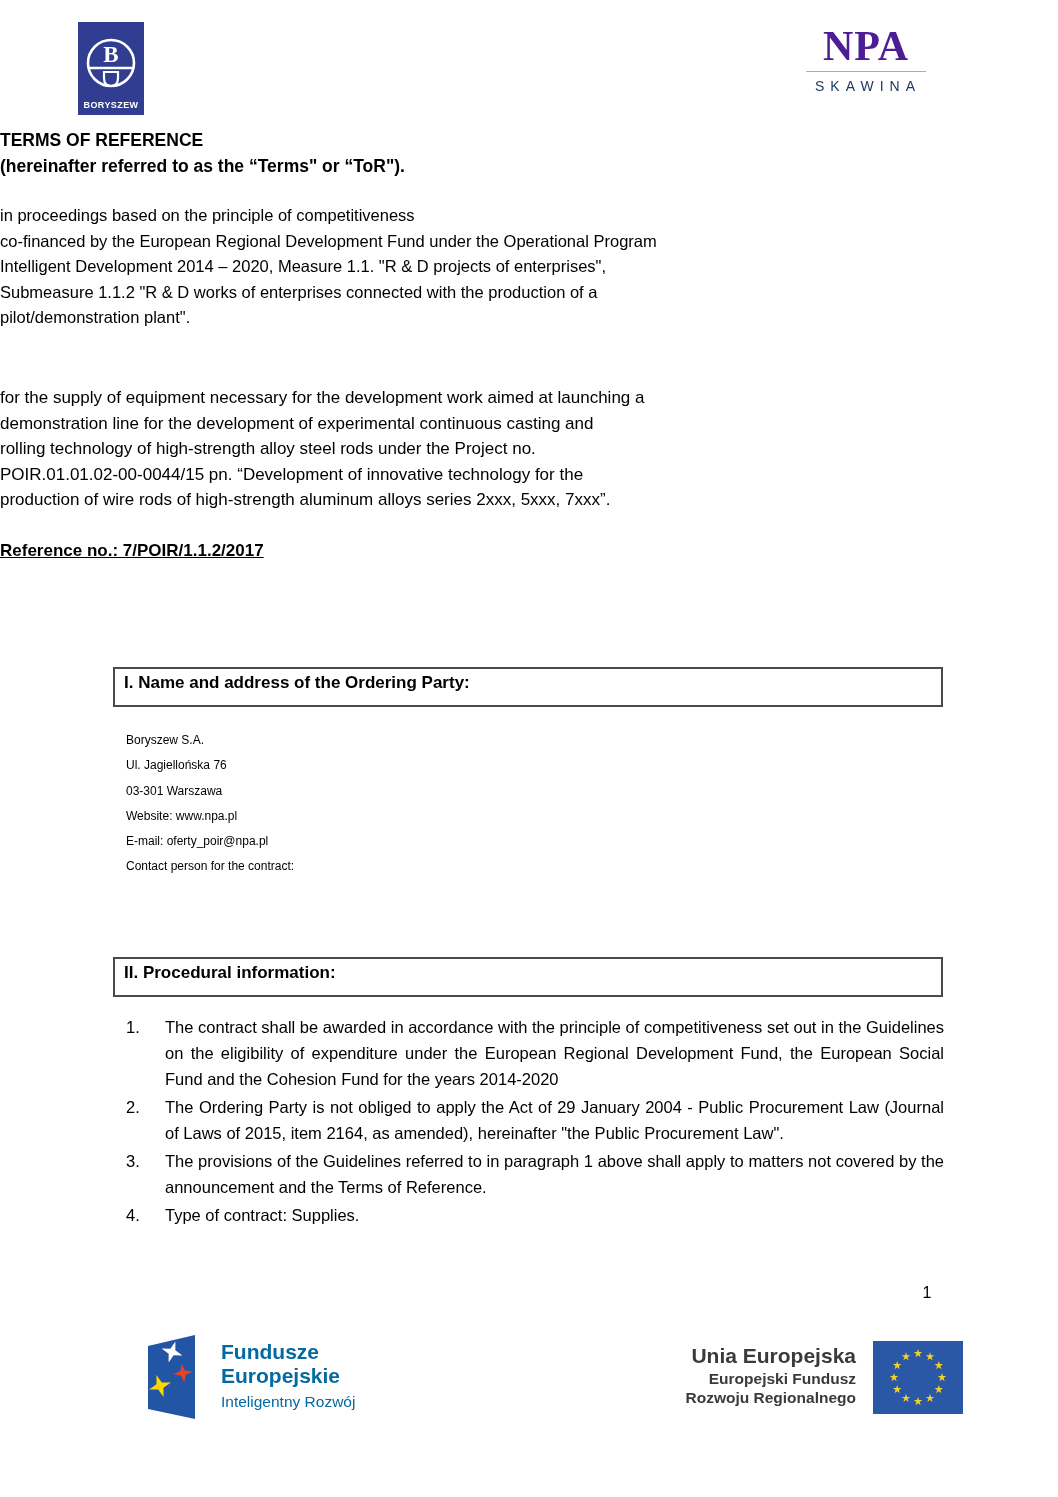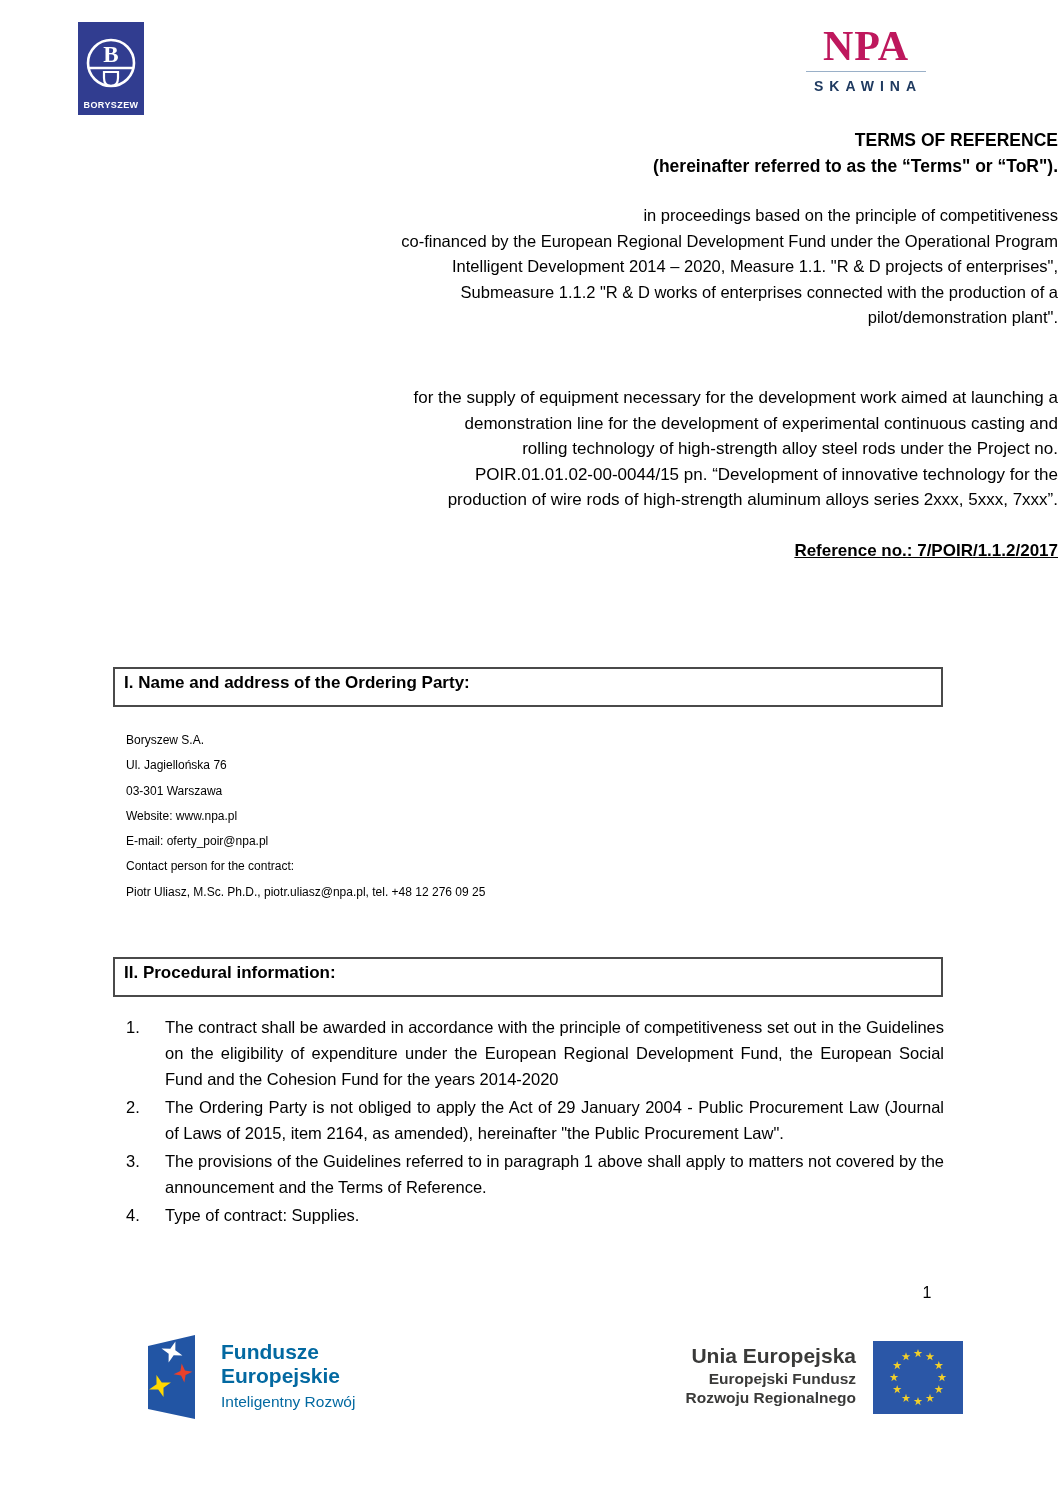--- a/index.html
+++ b/index.html
@@ -13,27 +13,27 @@
     margin: 0 auto;
     overflow: hidden;
   }
 
   
   .logo-boryszew { position: absolute; left: 78px; top: 22px; width: 66px; height: 93px; }
   .logo-npa { position: absolute; left: 806px; top: 24px; width: 120px; text-align: center; }
   .npa-name {
     font-family: "Liberation Serif", serif;
     font-weight: bold; font-size: 42px; line-height: 44px;
-    color: #be185d; letter-spacing: 1px;
+    color: #4c1d95; letter-spacing: 1px;
   }
   .npa-rule { height: 1px; background: #9ab0c8; margin: 3px 0 6px 0; }
-  .npa-city { font-size: 14px; font-weight: bold; color: #1f3a60; letter-spacing: 6px; margin-left: 4px; }
+  .npa-city { font-size: 14px; font-weight: normal; color: #1f3a60; letter-spacing: 6px; margin-left: 4px; }
 
   
-  .center-block { position: absolute; left: 0; width: 1058px; text-align: right; }
+  .center-block { position: absolute; left: 0; width: 1058px; text-align: left; }
   .doc-title { top: 127px; font-size: 17.5px; font-weight: bold; line-height: 26px; }
   .intro { top: 203px; font-size: 16.5px; line-height: 25.5px; }
   .subject { top: 385px; font-size: 17px; font-weight: normal; line-height: 25.5px; }
   .reference { top: 541px; font-size: 17px; font-weight: bold; text-decoration: underline; }
 
   
   .section-box {
     position: absolute; left: 113px; width: 830px; height: 40px;
     border: 2px solid #4a4a4a;
     font-size: 17px; font-weight: bold;
@@ -116,21 +116,20 @@
     <span>I. Name and address of the Ordering Party:</span>
   </div>
 
   <div class="address">
     <div>Boryszew S.A.</div>
     <div>Ul. Jagiellońska 76</div>
     <div>03-301 Warszawa</div>
     <div>Website: www.npa.pl</div>
     <div>E-mail: oferty_poir@npa.pl</div>
     <div>Contact person for the contract:</div>
-    <div>Piotr Uliasz, M.Sc. Ph.D., piotr.uliasz@npa.pl, tel. +48 12 276 09 25</div>
   </div>
 
   <div class="section-box s2">
     <span>II. Procedural information:</span>
   </div>
 
   <div class="proc-list">
     <div class="proc-item">
       <span class="proc-num">1.</span>
       <span class="proc-text">The contract shall be awarded in accordance with the principle of competitiveness set out in the Guidelines on the eligibility of expenditure under the European Regional Development Fund, the European Social Fund and the Cohesion Fund for the years 2014-2020</span>

